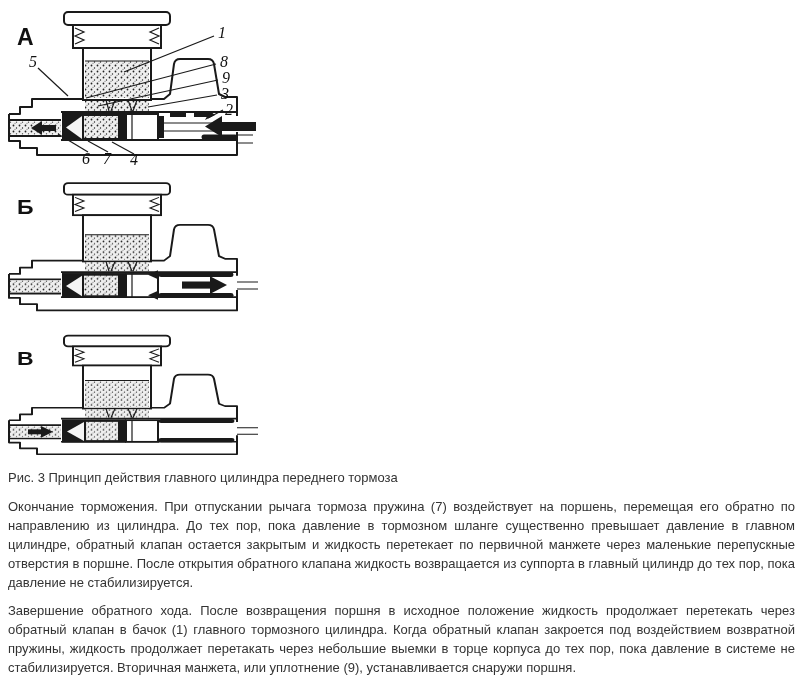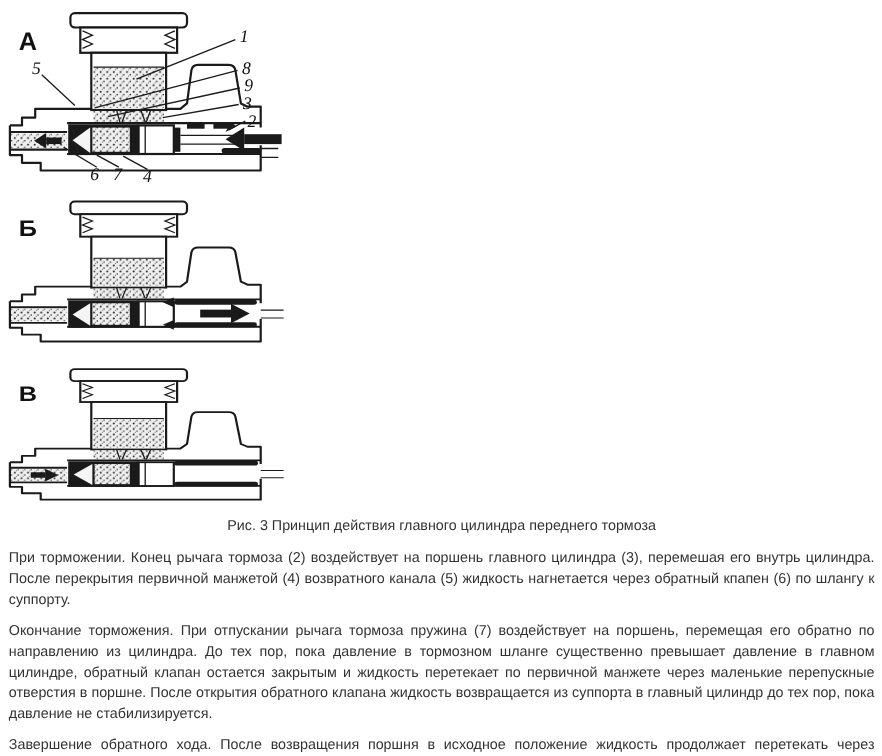--- a/index.html
+++ b/index.html
@@ -13,21 +13,21 @@
   .fig .thin{fill:none;stroke:#1a1a1a;stroke-width:1.2}
   .fig .w{fill:#ffffff;stroke:#1a1a1a;stroke-width:2}
   .fig .blk{fill:#1a1a1a;stroke:none}
   .figlabel{font-family:"Liberation Sans",sans-serif;font-weight:bold;font-size:23px;fill:#111}
   .co{font-family:"Liberation Serif",serif;font-style:italic;font-size:16px;fill:#111}
   .textblock{
     position:absolute;left:8px;top:468px;width:787px;
     color:#333333;font-size:13px;line-height:19px;text-align:justify;
   }
   .textblock p{margin:0 0 9px}
-  .textblock p.cap{text-align:center;margin-bottom:10px}
+  .textblock p.cap{text-align:left;margin-bottom:10px}
 </style>
 </head>
 <body>
 
 <svg class="fig" style="top:4px" width="252" height="164" viewBox="0 0 252 164">
   <defs>
     <pattern id="stA" width="6" height="6" patternUnits="userSpaceOnUse">
       <rect width="6" height="6" fill="#efefef"></rect>
       <circle cx="1.5" cy="1.5" r="0.9" fill="#222"></circle>
       <circle cx="4.5" cy="4" r="0.7" fill="#222"></circle>
@@ -210,16 +210,15 @@
   </g>
 
   <g>
     <rect class="blk" x="22" y="121" width="13" height="6"></rect>
     <polygon class="blk" points="35,117 47,124 35,131"></polygon>
   </g>
 </svg>
 
 <div class="textblock">
   <p class="cap">Рис. 3 Принцип действия главного цилиндра переднего тормоза</p>
-  <p>При торможении. Конец рычага тормоза (2) воздействует на поршень главного цилиндра (3), перемешая его внутрь цилиндра. После перекрытия первичной манжетой (4) возвратного канала (5) жидкость нагнетается через обратный кпапен (6) по шлангу к суппорту.</p>
   <p>Окончание торможения. При отпускании рычага тормоза пружина (7) воздействует на поршень, перемещая его обратно по направлению из цилиндра. До тех пор, пока давление в тормозном шланге существенно превышает давление в главном цилиндре, обратный клапан остается закрытым и жидкость перетекает по первичной манжете через маленькие перепускные отверстия в поршне. После открытия обратного клапана жидкость возвращается из суппорта в главный цилиндр до тех пор, пока давление не стабилизируется.</p>
   <p>Завершение обратного хода. После возвращения поршня в исходное положение жидкость продолжает перетекать через обратный клапан в бачок (1) главного тормозного цилиндра. Когда обратный клапан закроется под воздействием возвратной пружины, жидкость продолжает перетакать через небольшие выемки в торце корпуса до тех пор, пока давление в системе не стабилизируется. Вторичная манжета, или уплотнение (9), устанавливается снаружи поршня.</p>
 </div>
 
 </body></html>

